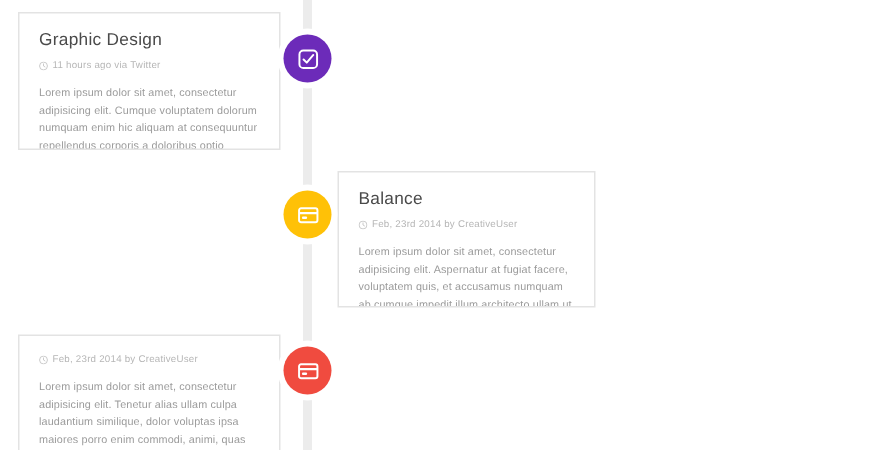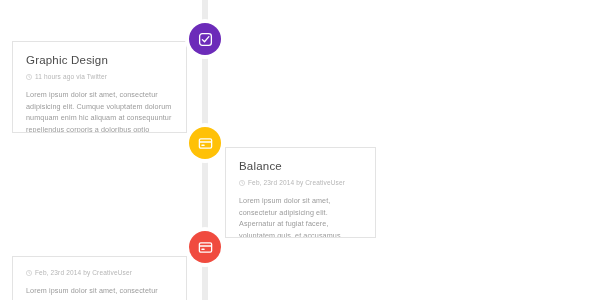--- a/index.html
+++ b/index.html
@@ -36,21 +36,20 @@
   }
 
   
   .card {
     position: absolute;
     background: #ffffff;
     border: 1px solid #e3e3e3;
     box-sizing: border-box;
     padding: 12px 13px 13px 13px;
     overflow: hidden;
-    margin-top: 33px;
   }
 
   .card-title {
     font-size: 11.5px;
     color: #4a4a4a;
     font-weight: normal;
     margin: 0 0 7px 0;
     letter-spacing: 0.2px;
   }
 
@@ -108,21 +107,21 @@
   .badge svg { display: block; }
 
   
   
   #card-1 { left: 12px;  top: 8px;   width: 175px; height: 92px; }
   #card-1 .notch       { right: -5px; top: 26px; }
   #card-1 .notch-inner { right: -4px; top: 26px; }
   #badge-1 { left: 189px; top: 23px; background: #6c2bb9; }
 
   
-  #card-2 { left: 225px; top: 114px; width: 151px; height: 91px; }
+  #card-2 { left: 225px; top: 114px; width: 172px; height: 91px; }
   #card-2 .notch       { left: -5px; top: 25px; }
   #card-2 .notch-inner { left: -4px; top: 25px; }
   #badge-2 { left: 189px; top: 127px; background: #ffc107; }
 
   
   #card-3 { left: 12px;  top: 223px; width: 175px; height: 92px; }
   #card-3 .notch       { right: -5px; top: 24px; }
   #card-3 .notch-inner { right: -4px; top: 24px; }
   #badge-3 { left: 189px; top: 231px; background: #f04b3f; }
 </style>

